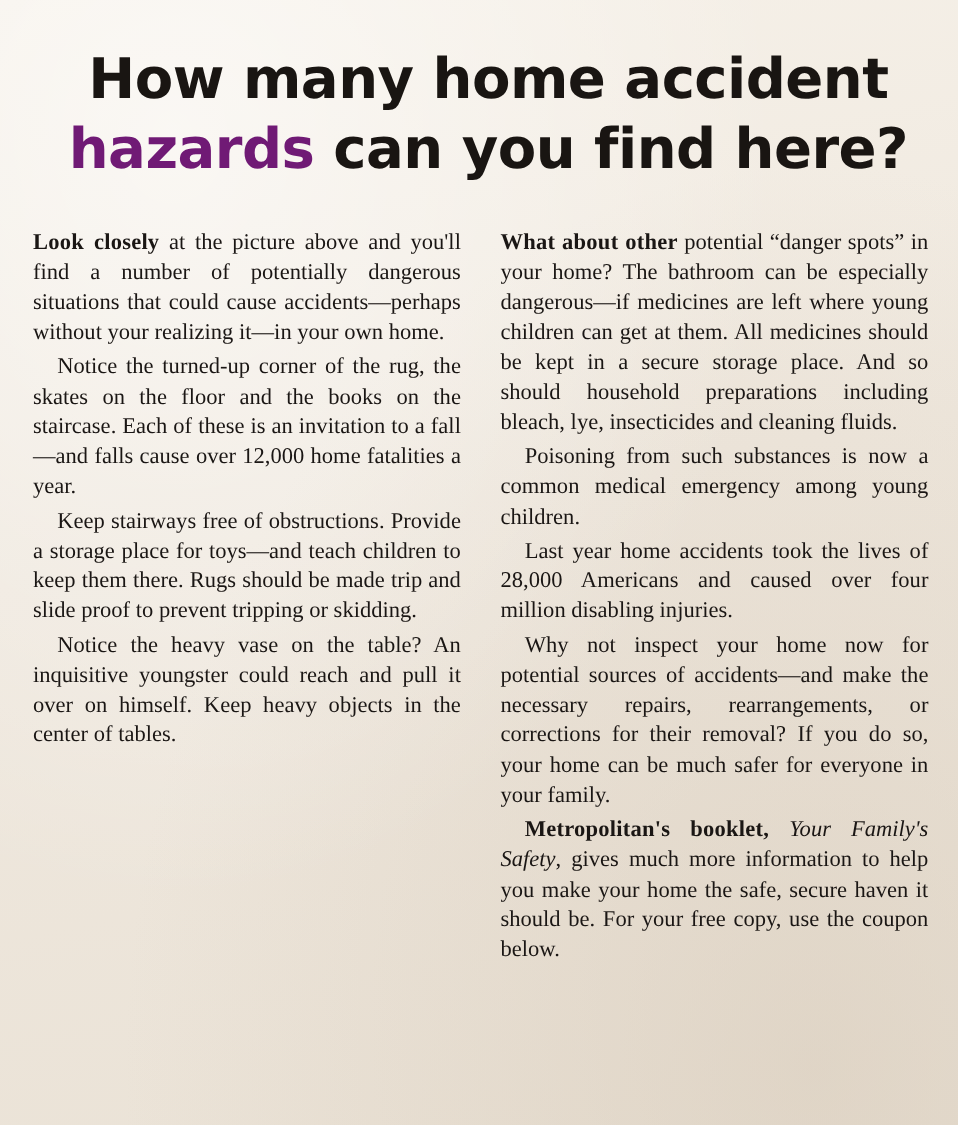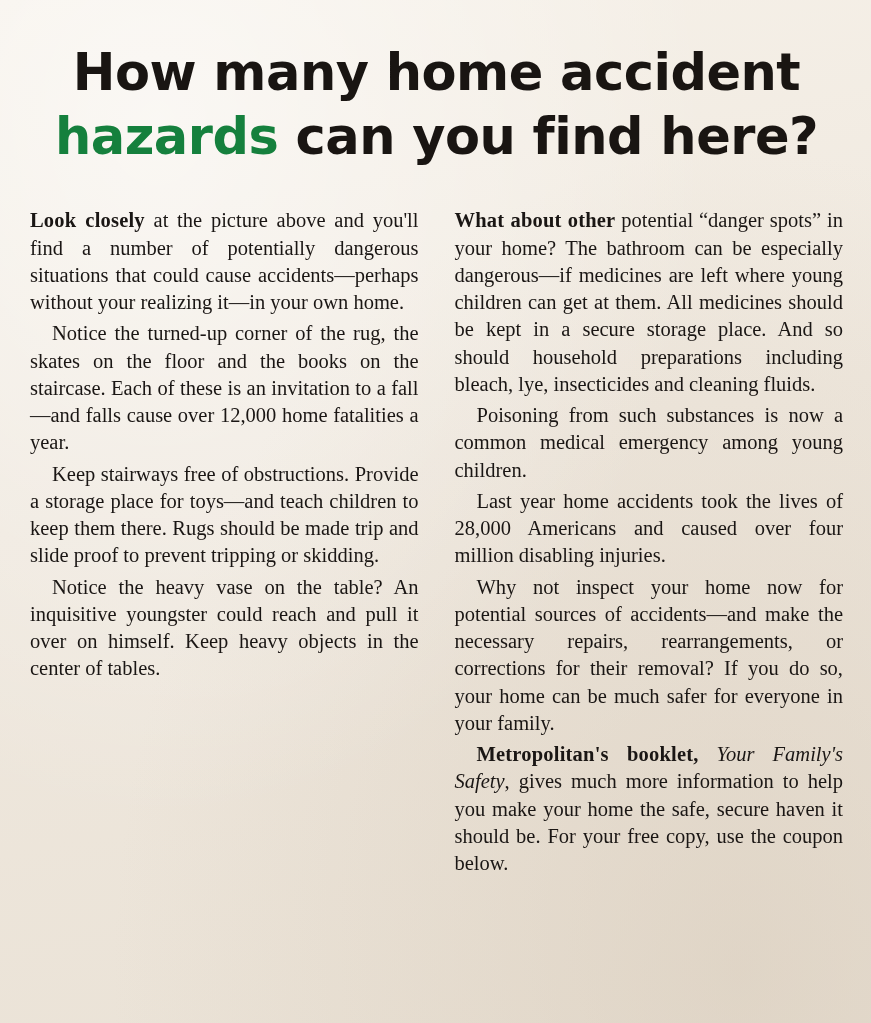--- a/index.html
+++ b/index.html
@@ -19,47 +19,46 @@
   .paper {
     position: absolute;
     inset: 0;
     background:
       radial-gradient(ellipse at 18% 12%, rgba(255,255,255,0.55) 0%, rgba(255,255,255,0) 55%),
       radial-gradient(ellipse at 85% 95%, rgba(210,196,178,0.45) 0%, rgba(210,196,178,0) 60%),
       linear-gradient(170deg, #f6f1e9 0%, #efe8de 45%, #eae2d6 100%);
   }
   .content {
     position: relative;
-    padding: 26px 28px 0 30px;
+    padding: 26px 13px 0 30px;
   }
   .headline {
     font-family: "DejaVu Sans", sans-serif;
     font-weight: bold;
     text-align: center;
     line-height: 1.02;
     letter-spacing: -0.5px;
     color: #191512;
   }
   .headline .line1 {
     display: block;
     font-size: 51px;
     margin-bottom: 12px;
   }
   .headline .line2 {
     display: block;
     font-size: 51px;
   }
   .hazards {
-    color: #15803d;
+    color: #701a75;
   }
   .columns {
     display: flex;
     gap: 36px;
     margin-top: 44px;
-    justify-content: space-between;
   }
   .col {
     width: 389px;
     font-size: 20.5px;
     line-height: 1.33;
     text-align: justify;
     text-justify: inter-word;
     hyphens: none;
   }
   .col p {

